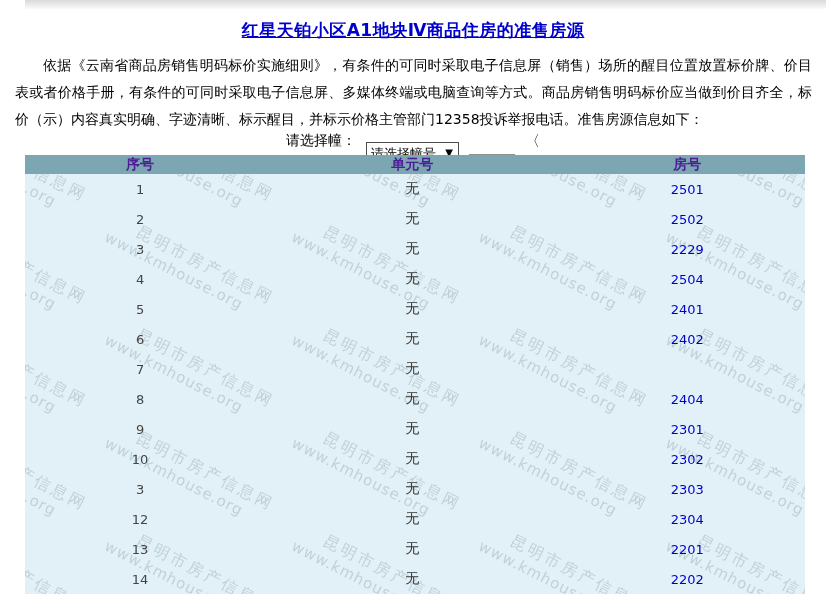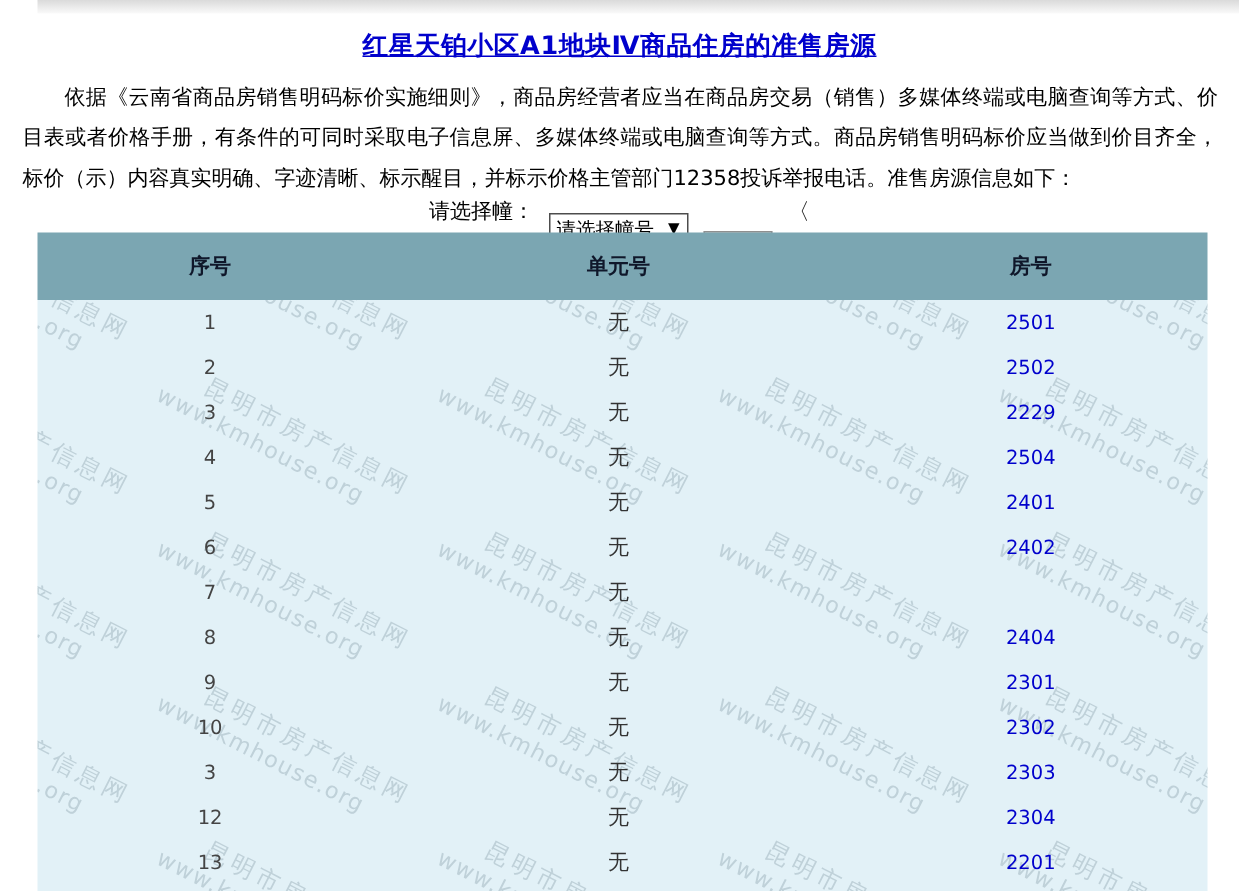--- a/index.html
+++ b/index.html
@@ -50,23 +50,23 @@
   }
   .view-btn {
     height: 23px; padding: 0 9px; font-size: 13px;
     background: #d6d6d6; border: 1px solid #8f8f8f;
     font-family: "DejaVu Sans", sans-serif; color: #000; cursor: pointer; margin-top: 48px;
   }
   .chevron { font-size: 15px; color: #222; cursor: pointer; }
 
   .table { position: absolute; left: 25px; top: 155px; width: 780px; }
   .thead {
-    display: flex; height: 45px; align-items: center;
+    display: flex; height: 19px; align-items: center;
     background: var(--header-bg, #7ba6b2);
-    color: #0f172a; font-weight: bold; font-size: 14px;
+    color: #4c1d95; font-weight: bold; font-size: 14px;
   }
   .c0 { width: 29.5%; } .c1 { width: 40.3%; } .c2 { width: 30.2%; }
   .th, .cell { text-align: center; }
 
   .tbody {
     position: relative; overflow: hidden; height: 420px;
     background: var(--body-bg, #e2f1f7);
   }
   .wm-layer { position: absolute; left: 0; top: 0; right: 0; bottom: 0; z-index: 0; }
   .wm-tile {
@@ -88,21 +88,21 @@
 </style>
 </head>
 <body>
 
 <div class="top-strip"></div>
 
 <div class="title-row">
   <a class="title" href="#">红星天铂小区A1地块Ⅳ商品住房的准售房源</a>
 </div>
 
-<p class="intro">依据《云南省商品房销售明码标价实施细则》，商品房经营者应当在商品房交易（销售）多媒体终端或电脑查询等方式、价目表或者价格手册，有条件的可同时采取电子信息屏、多媒体终端或电脑查询等方式。商品房销售明码标价应当做到价目齐全，标价（示）内容真实明确、字迹清晰、标示醒目，并标示价格主管部门12358投诉举报电话。准售房源信息如下：</p>
+<p class="intro">依据《云南省商品房销售明码标价实施细则》，有条件的可同时采取电子信息屏（销售）场所的醒目位置放置标价牌、价目表或者价格手册，有条件的可同时采取电子信息屏、多媒体终端或电脑查询等方式。商品房销售明码标价应当做到价目齐全，标价（示）内容真实明确、字迹清晰、标示醒目，并标示价格主管部门12358投诉举报电话。准售房源信息如下：</p>
 
 <div class="selector-row">
   <span>请选择幢：</span>
   <span class="select-wrap">
     <select class="building-select">
       <option>请选择幢号</option>
     </select>
     <span class="caret">▼</span>
   </span>
   <button class="view-btn">查看</button>

